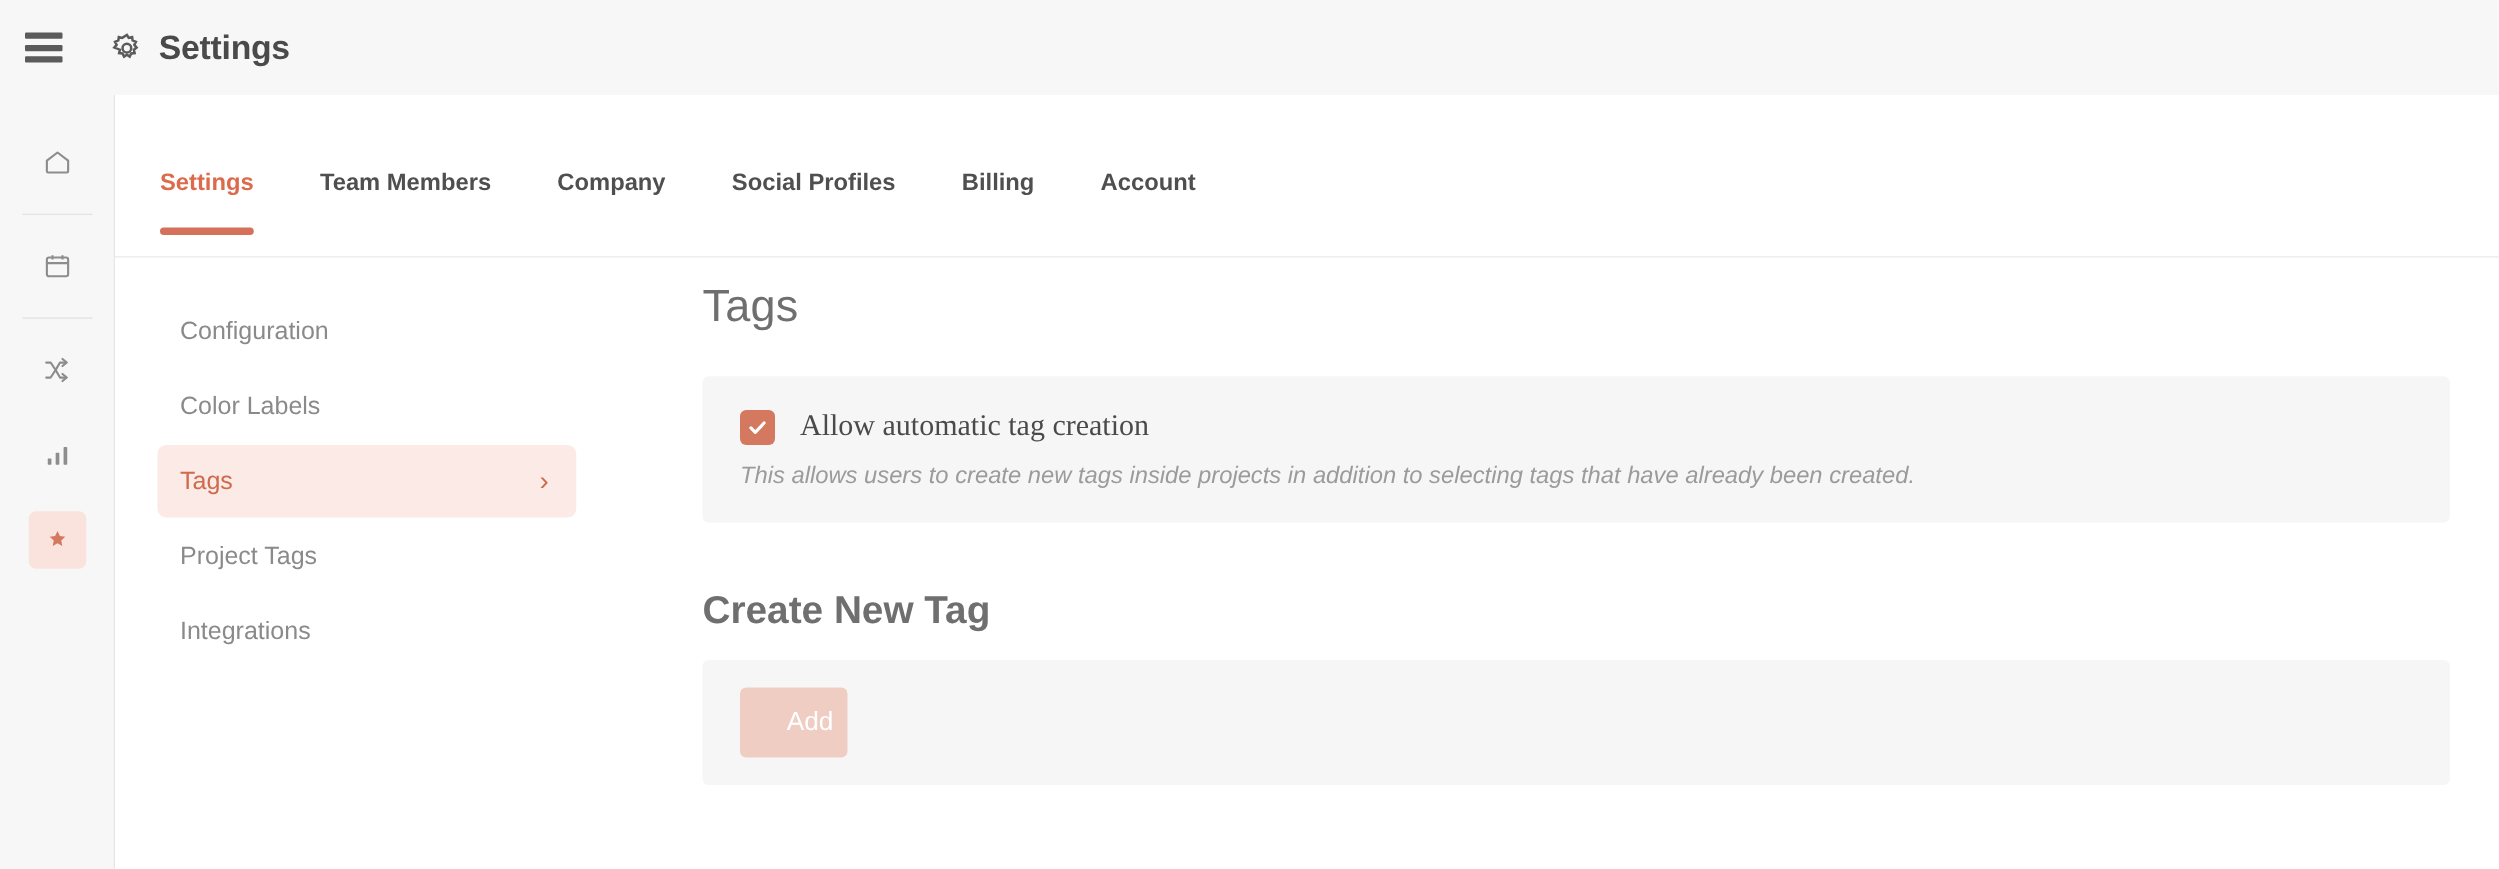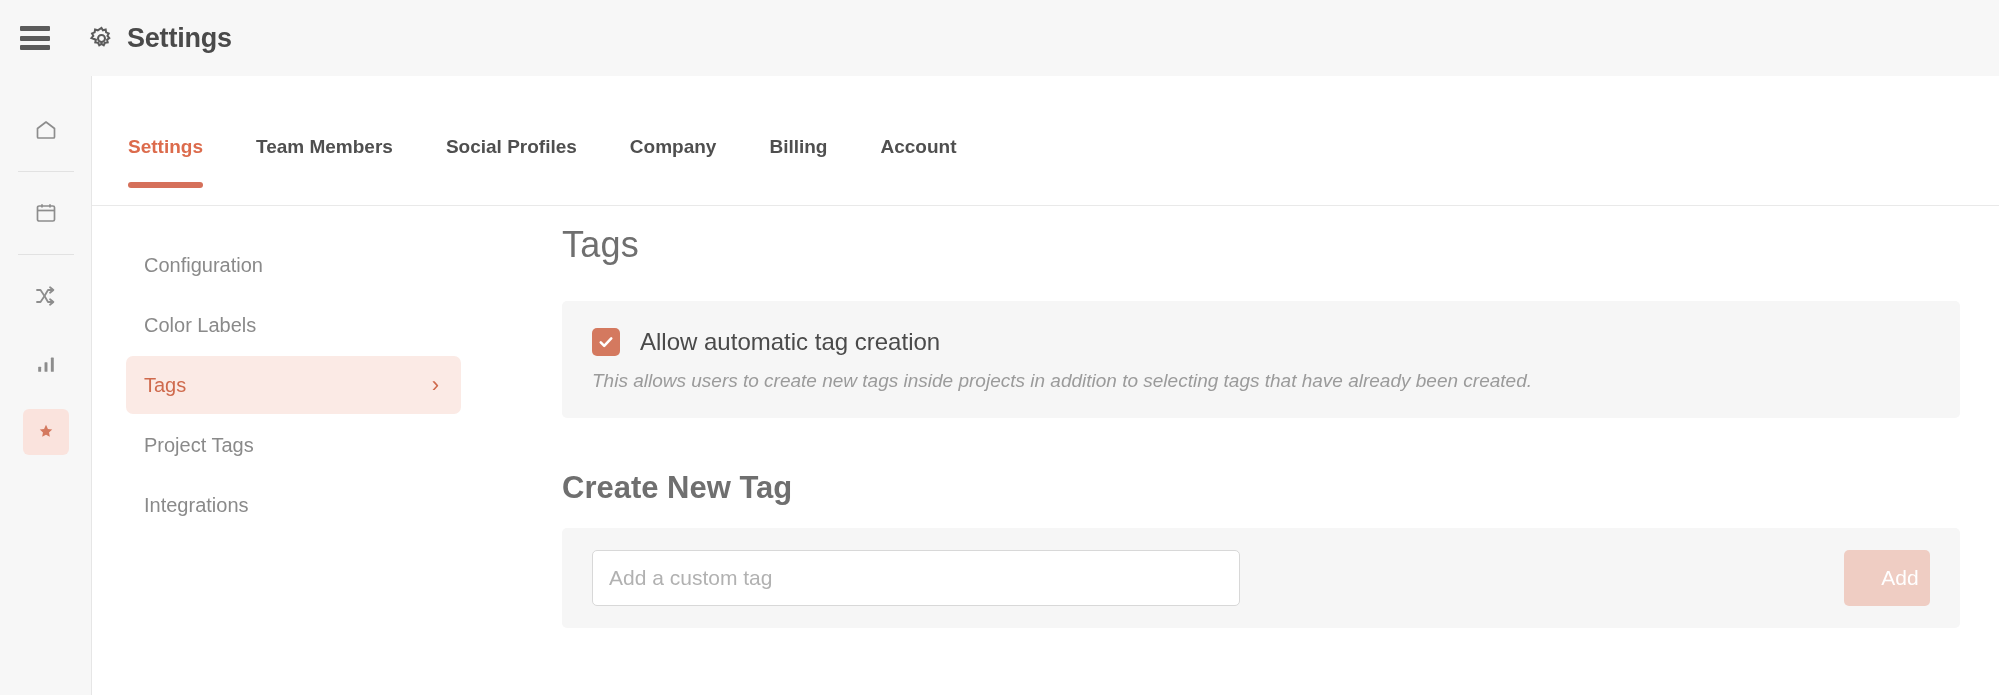--- a/index.html
+++ b/index.html
@@ -160,20 +160,21 @@
   }
   .panel {
     margin-top: 35px;
     background: #f6f6f6;
     border-radius: 5px;
     padding: 27px 30px 26px 30px;
   }
   .checkbox-row {
     display: flex;
     align-items: flex-start;
+    font-family: Liberation Serif, serif;
   }
   .checkbox {
     width: 28px; height: 28px;
     background: #d4795f;
     border-radius: 5px;
     display: flex;
     align-items: center;
     justify-content: center;
     flex: 0 0 auto;
     cursor: pointer;
@@ -286,22 +287,22 @@
       <path d="M12 4.2l2.1 4.4 4.7.6-3.5 3.3.9 4.8L12 14.9l-4.2 2.4.9-4.8-3.5-3.3 4.7-.6z"></path>
     </svg>
   </div>
 </div>
 
 <div class="content">
 
   <div class="tabs">
     <div class="tab active">Settings</div>
     <div class="tab">Team Members</div>
+    <div class="tab">Company</div>
     <div class="tab">Social Profiles</div>
-    <div class="tab">Company</div>
     <div class="tab">Billing</div>
     <div class="tab">Account</div>
   </div>
 
   <div class="submenu">
     <div class="submenu-item">
       <span>Configuration</span>
     </div>
     <div class="submenu-item">
       <span>Color Labels</span>
@@ -329,17 +330,16 @@
           </svg>
         </div>
         <div class="checkbox-label">Allow automatic tag creation</div>
       </div>
       <div class="panel-desc">This allows users to create new tags inside projects in addition to selecting tags that have already been created.</div>
     </div>
 
     <div class="section-title2">Create New Tag</div>
 
     <div class="tag-panel">
-      <input class="tag-input" type="text" placeholder="Add a custom tag" style="">
       <button class="add-button">Add</button>
     </div>
   </div>
 </div>
 
 </body></html>

